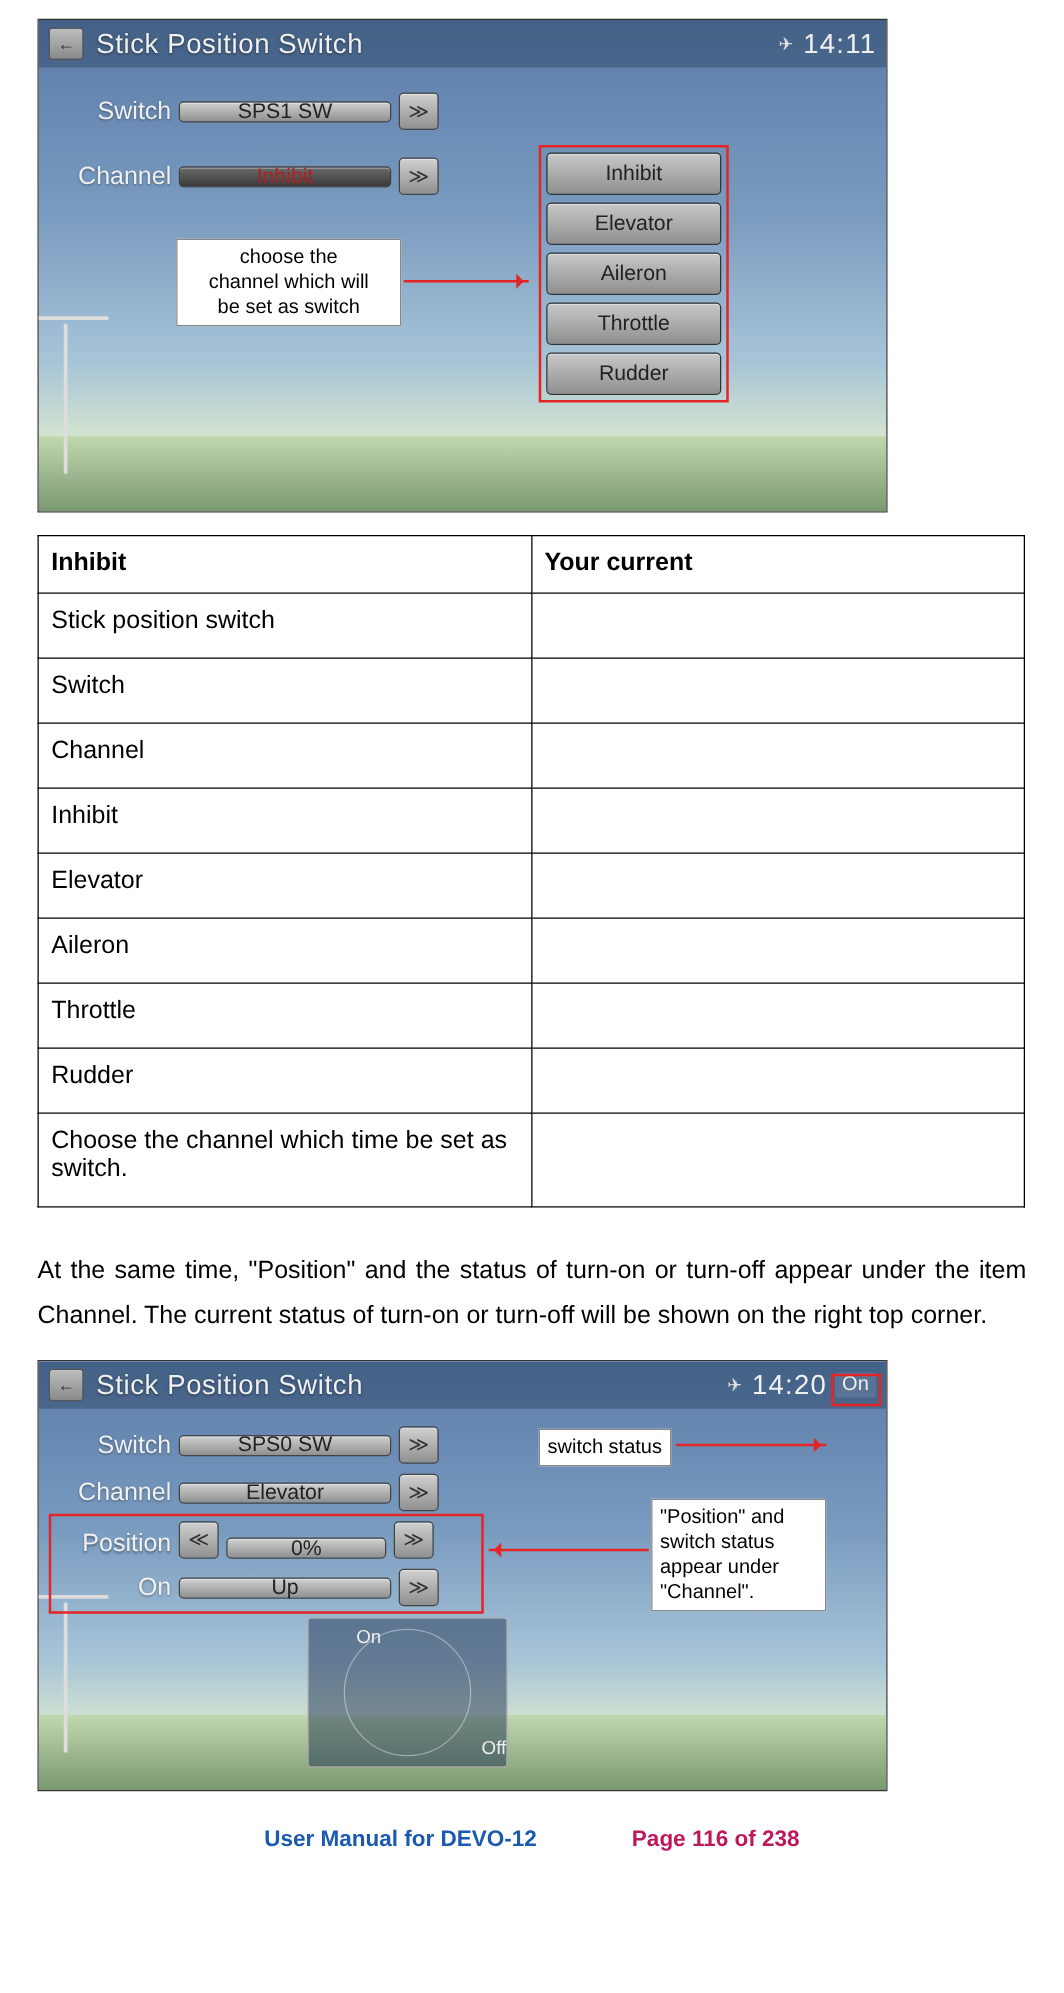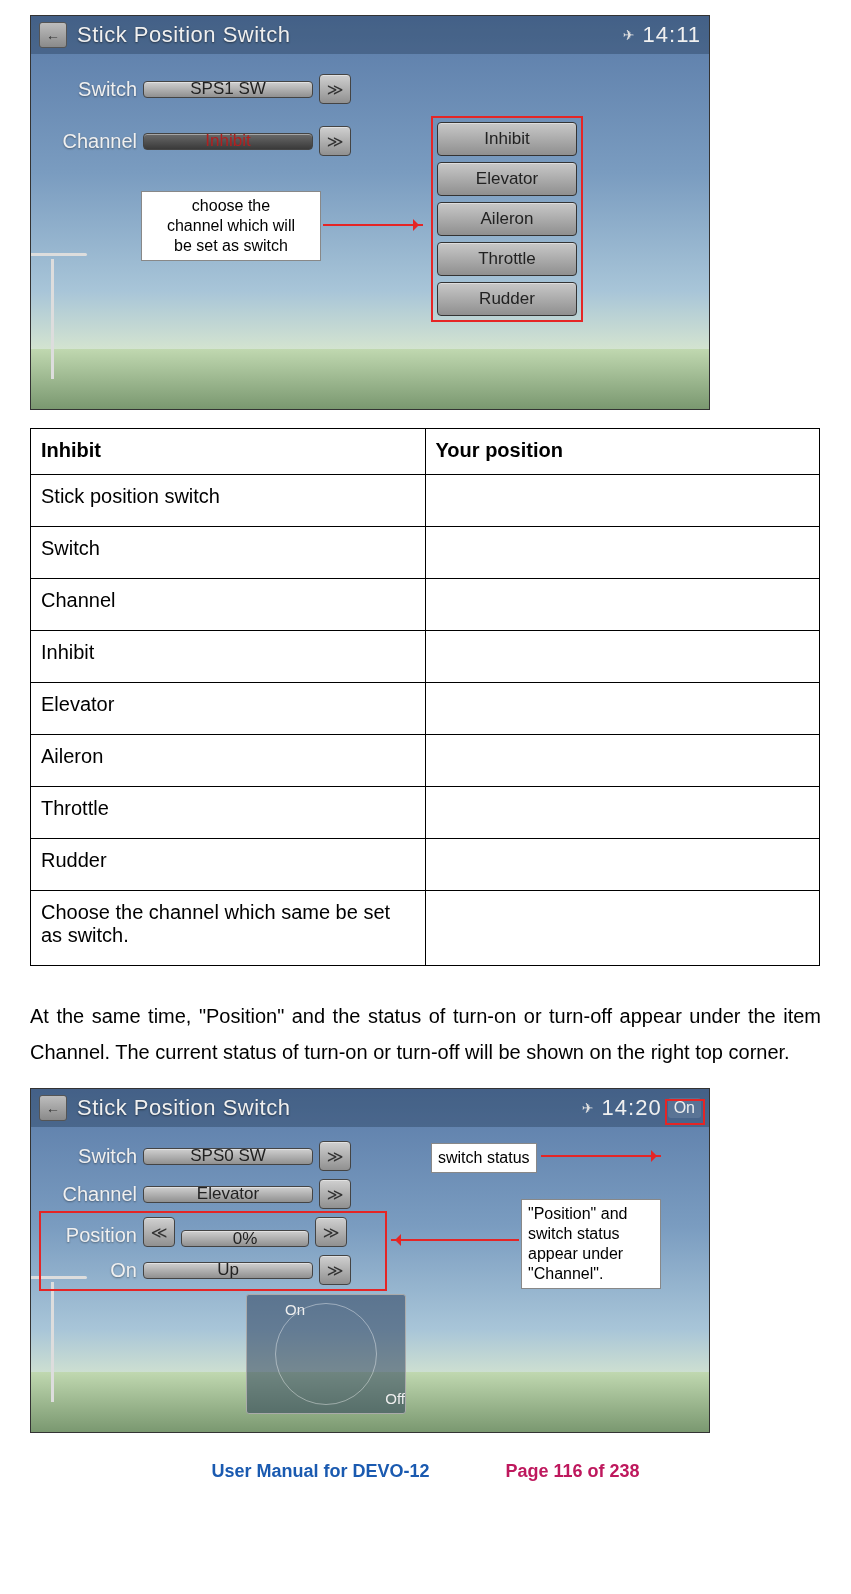--- a/index.html
+++ b/index.html
@@ -229,21 +229,21 @@
   <div class="callout" style="left:110px; top:175px; width:180px; white-space:pre-line;text-align:center;">choose the
 channel which will
 be set as switch</div>
   <div class="arrow-right" style="left:292px; top:208px; width:100px;"></div>
 </div>
 
 <table class="trans-table">
   <tbody>
       <tr>
     <th class="col-en">Inhibit</th>
-    <th>Your position</th>
+    <th>Your current</th>
   </tr>
   <tr>
         <td>Stick position switch</td>
         <td></td>
       </tr>
   <tr>
         <td>Switch</td>
         <td></td>
       </tr>
   <tr>
@@ -264,21 +264,21 @@
       </tr>
   <tr>
         <td>Throttle</td>
         <td></td>
       </tr>
   <tr>
         <td>Rudder</td>
         <td></td>
       </tr>
   <tr>
-        <td>Choose the channel which same be set as switch.</td>
+        <td>Choose the channel which time be set as switch.</td>
         <td></td>
       </tr>
 </tbody>
   </table>
 
 <p class="body-para">At the same time, "Position" and the status of turn-on or turn-off appear under the item Channel. The current status of turn-on or turn-off will be shown on the right top corner.</p>
 
 <div class="screenshot screenshot-2">
   <div class="sky"></div>
   <div class="ground"></div>

